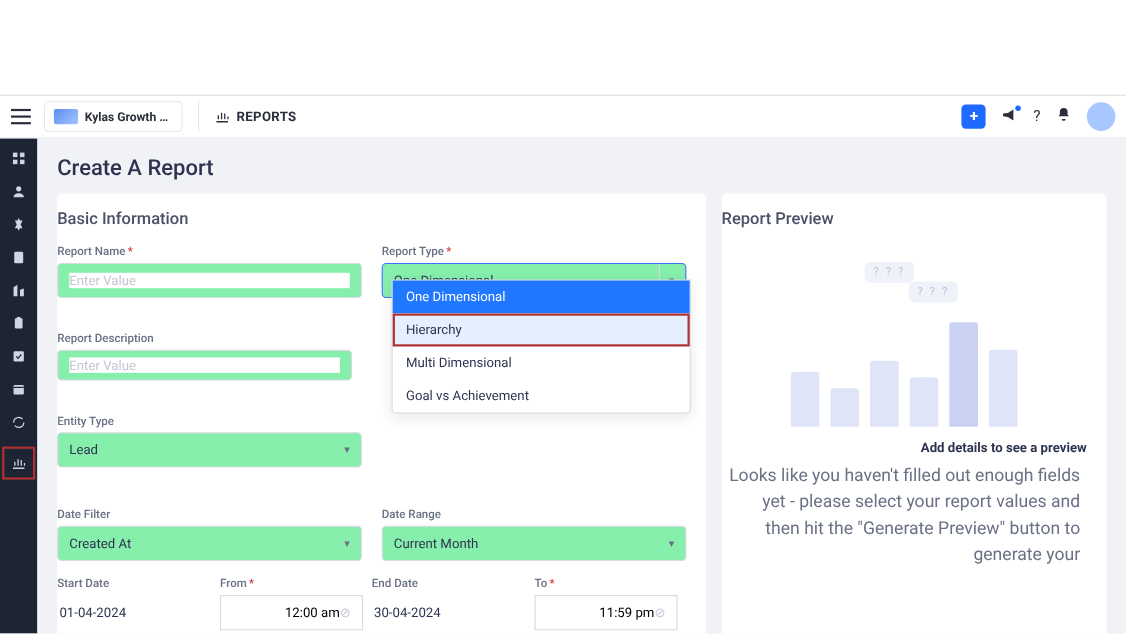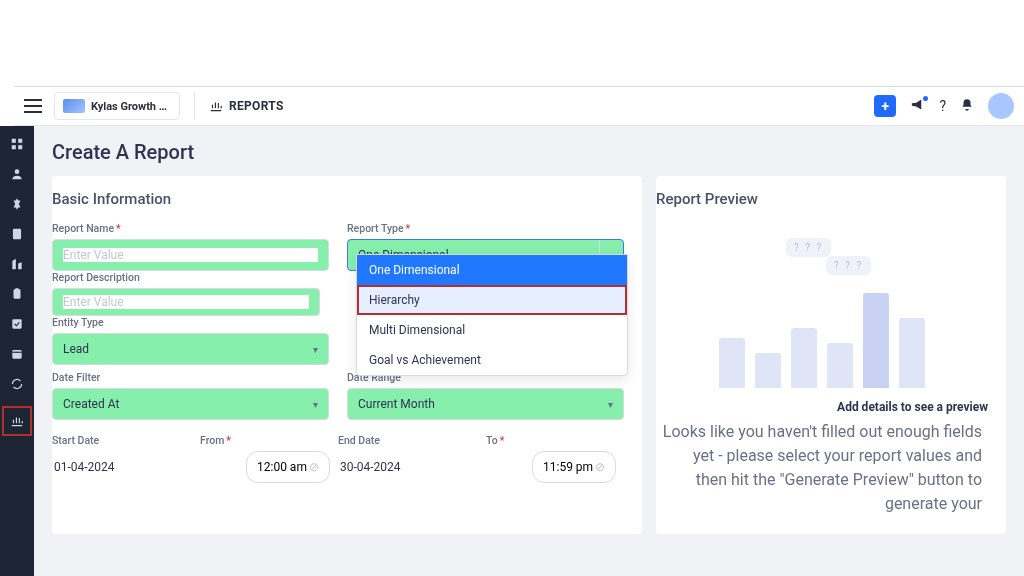--- a/index.html
+++ b/index.html
@@ -1,19 +1,19 @@
 <!DOCTYPE html>
 <html><head>
 <meta charset="utf-8">
 <style>
   * { box-sizing: border-box; margin: 0; padding: 0; font-family: -apple-system, BlinkMacSystemFont, "Segoe UI", Roboto, Arial, sans-serif; }
   body { background: #fff; width: 1024px; height: 576px; overflow: hidden; position: relative; }
 
   .topbar {
-    position: absolute; top: 86px; left: 14px; right: 0; height: 40px;
+    position: absolute; top: 86px; left: 0; right: 0; height: 40px;
     border-top: 1px solid #d8dbe0; border-bottom: 1px solid #e4e6eb;
     display: flex; align-items: center; padding: 12px 10px;
     background: #fff;
   }
   .hamburger { width: 18px; height: 14px; display: flex; flex-direction: column; justify-content: space-between; cursor: pointer; }
   .hamburger span { height: 2px; background: #2a2f3b; display: block; }
   .brand-chip { display: flex; align-items: center; margin-left: 12px; padding: 2px 8px; border: 1px solid #e4e6eb; border-radius: 4px; height: 28px; }
   .brand-logo { width: 22px; height: 14px; background: linear-gradient(135deg,#5b8def,#a4c5ff); border-radius: 2px; margin-right: 6px; }
   .brand-name { font-size: 11px; font-weight: 700; color: #2a2f3b; white-space: nowrap; max-width: 80px; overflow: hidden; text-overflow: ellipsis; }
   .section-divider { width: 1px; height: 28px; background: #e4e6eb; margin: 0 14px; }
@@ -40,21 +40,21 @@
   }
   .page-title { font-size: 20px; color: #2e3350; font-weight: 500; margin-bottom: 12px; }
 
   .cols { display: flex; gap: 14px; }
   .card { background: #fff; border-radius: 4px; padding: 14px 18px 18px 0; position: relative; }
   .card-left { flex: 0 0 590px; }
   .card-right { flex: 1; }
 
   .card-head { font-size: 15px; color: #4b5068; font-weight: 500; margin-bottom: 14px; }
 
-  .grid2 { display: grid; grid-template-columns: 1fr 1fr; gap: 0 18px; }
+  .grid2 { display: grid; grid-template-columns: 1fr 1fr; gap: 30px 18px; }
   .field { display: flex; flex-direction: column; gap: 4px; }
   .label { font-size: 10.5px; color: #6a7186; font-weight: 500; }
   .req { color: #d23c3c; margin-left: 2px; }
   .control {
     height: 32px; border: 1px solid #d7dae2; border-radius: 4px; padding: 0 10px;
     font-size: 12px; color: #2e3350; display: flex; align-items: center; justify-content: space-between;
     background: #86efac;
   }
   .control input { border: none; outline: none; width: 100%; font-size: 12px; color: #2e3350; }
   .control input::placeholder { color: #c3c7d4; }
@@ -67,21 +67,21 @@
   .dropdown {
     position: absolute; top: 78px; left: 304px; width: 272px;
     background: #fff; border: 1px solid #d7dae2; border-radius: 0 0 4px 4px;
     box-shadow: 0 4px 12px rgba(30,40,70,0.1); z-index: 5;
   }
   .dd-item { padding: 8px 12px; font-size: 12px; color: #2e3350; cursor: pointer; }
   .dd-item.sel { background: #1f78ff; color: #fff; }
   .dd-item.hl { background: #e6efff; outline: 2px solid #b03030; outline-offset: -2px; }
 
   .timegrid { display: grid; grid-template-columns: 140px 130px 140px 130px; gap: 14px 8px; margin-top: 14px; }
-  .time-control { height: 32px; border: 1px solid #d7dae2; border-radius: 12px; padding: 0 10px; font-size: 12px; display: flex; align-items: center; justify-content: space-between; margin-left: 46px; }
+  .time-control { height: 32px; border: 1px solid #d7dae2; border-radius: 0; padding: 0 10px; font-size: 12px; display: flex; align-items: center; justify-content: flex-end; }
   .time-plain { font-size: 12px; color: #2e3350; padding-left: 2px; display: flex; align-items: center; height: 32px; }
   .clr { color: #c3c7d4; font-size: 12px; }
 
   .preview-canvas { height: 160px; position: relative; margin: 20px 0 12px 0; display:flex; align-items:flex-end; justify-content:center; gap: 10px; }
   .pbar { width: 26px; background: #dfe4f6; border-radius: 3px 3px 0 0; }
   .bubble { position: absolute; background: #f0f2fa; border-radius: 6px; font-size: 10px; color:#b7bed6; padding: 4px 8px; letter-spacing:2px;}
   .preview-title { text-align: right; font-size: 12px; font-weight: 700; color: #2e3350; margin-bottom: 6px; }
   .preview-text { text-align: right; font-size: 16px; color: #6a7186; line-height: 1.5; padding: 0 6px; }
 </style>
 </head>

